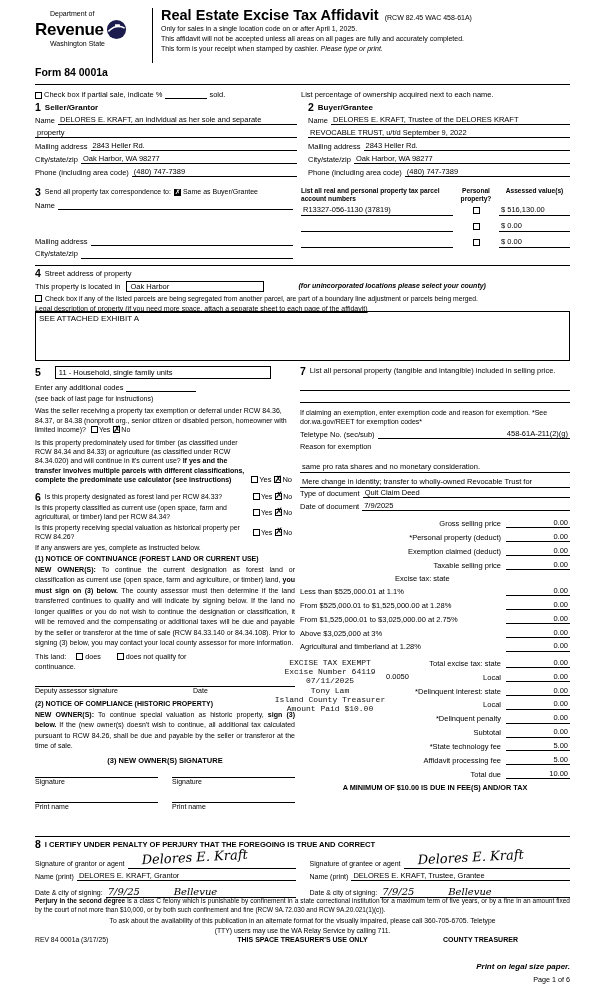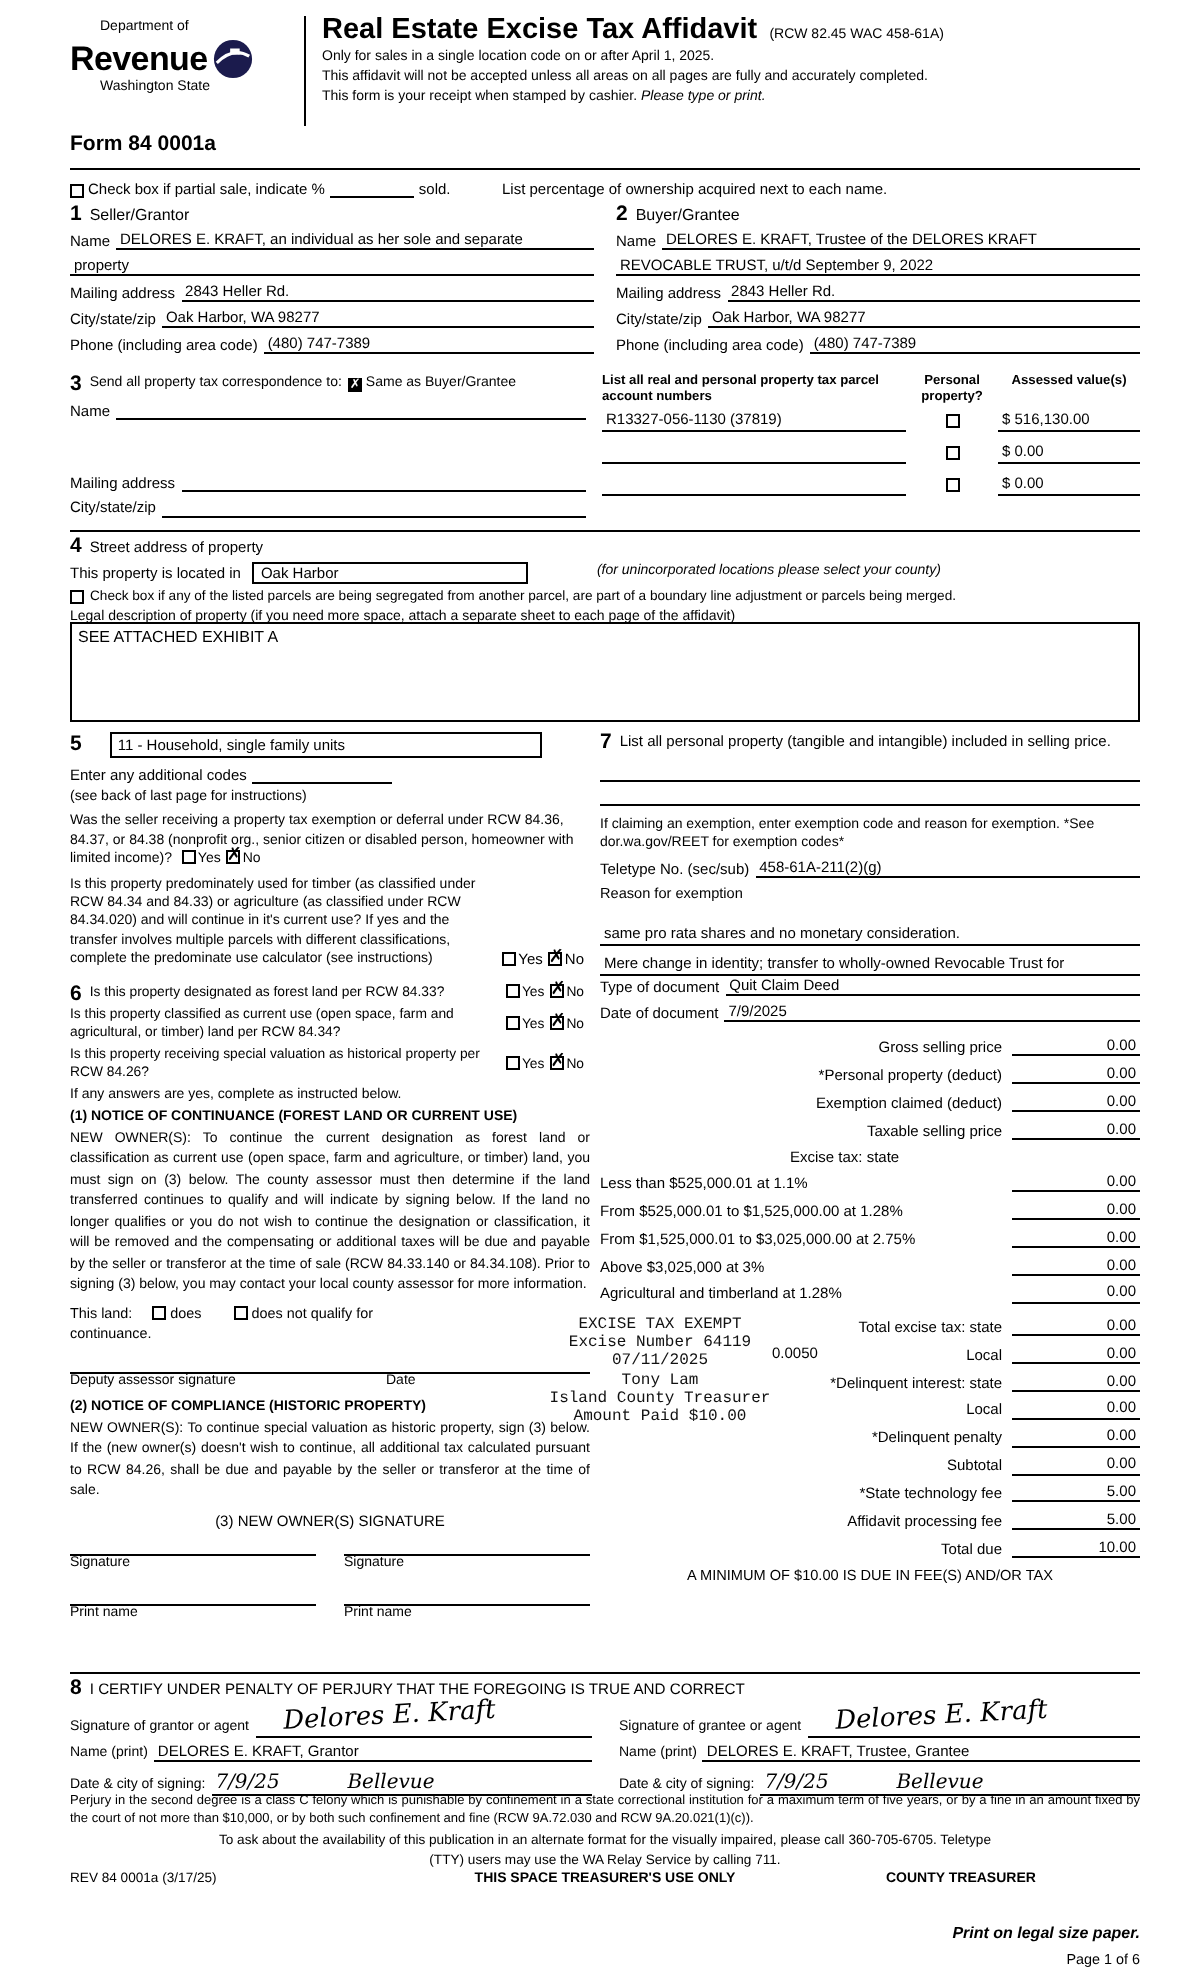--- a/index.html
+++ b/index.html
@@ -1,18 +1,18 @@
 <!DOCTYPE html>
 <html><head>
 <meta charset="utf-8">
 <style>
 *{margin:0;padding:0;box-sizing:border-box}
 html,body{width:600px;height:988px}
 body{position:relative;background:#fff;color:#000;font-family:"Liberation Sans","DejaVu Sans",sans-serif;font-size:7.5px;line-height:1.25;overflow:hidden}
-.b{font-weight:normal}.i{font-style:italic}
+.b{font-weight:bold}.i{font-style:italic}
 .sn{font-weight:bold;font-size:10.5px;line-height:1;margin-right:4px;flex:none}
 .cb{display:inline-block;width:7px;height:7px;border:1px solid #000;position:relative;flex:none;vertical-align:-1px;background:#fff}
 .cb.checked::after{content:"✗";position:absolute;left:-1px;top:-2.5px;font-size:9px;font-weight:bold;font-family:"DejaVu Sans",sans-serif;line-height:1.1;color:#000}
 .cb.solid{background:#000}
 .cb.solid.checked::after{color:#fff;left:0;top:-1px;font-size:6.5px}
 .fl{display:inline-block;border-bottom:1px solid #000;min-height:10px;padding:0 2px;vertical-align:bottom}
 .grow{flex:1}
 .frow{display:flex;align-items:flex-end;margin-bottom:2.5px}
 .lbl{white-space:nowrap;margin-right:3px;flex:none}
 .yn{white-space:nowrap;flex:none;margin-left:3px}
@@ -26,21 +26,21 @@
 #logo .revrow{display:flex;align-items:center;gap:2px}
 #logo .rev{font-size:17px;font-weight:bold;letter-spacing:-0.3px;line-height:1}
 #logo .wa{font-size:7px;margin-left:15px}
 #htext{flex:1;padding-left:8px}
 #title{font-size:14.5px;font-weight:bold;line-height:1.1}
 #rcw{font-size:7px;margin-left:4px}
 .hnote{font-size:7px;line-height:1.45}
 #form-number{position:absolute;top:66px;left:35px;font-size:10.5px;font-weight:bold}
 #rule1{position:absolute;top:84px;left:35px;width:535px;border-top:1.5px solid #000}
 #partial{position:absolute;top:89px;left:35px;width:535px;display:flex;align-items:flex-end}
-#partial .half{width:216px;flex:none}
+#partial .half{width:266px;flex:none}
 #sec12{position:absolute;top:102px;left:35px;width:535px;display:flex;gap:11px}
 #sec12 .pcol{width:262px;flex:none}
 #sec3{position:absolute;top:187px;left:35px;width:535px;display:flex}
 #sec3 .left{width:262px;flex:none;padding-right:4px}
 #sec3 .right{flex:1;padding-left:4px}
 .pt-head{display:flex;font-size:6.6px;font-weight:bold;line-height:1.2;margin-bottom:2px}
 .pt-c1{width:152px;flex:none;padding-right:4px}
 .pt-c2{width:46px;flex:none;text-align:center}
 .pt-c3{flex:1;text-align:center}
 .pt-row{display:flex;align-items:flex-end;margin-bottom:5px}
@@ -305,21 +305,21 @@
   <div id="col-right">
     <div class="frow" style="align-items:flex-start">
       <span class="sn">7</span>
       <span style="line-height:1.35">List all personal property (tangible and intangible) included in selling price.</span>
     </div>
     <div class="fl" style="display:block;height:12px;margin-top:2px"></div>
     <div class="fl" style="display:block;height:12px;margin-bottom:5px"></div>
     <div style="font-size:7px;line-height:1.35;margin-bottom:2px">If claiming an exemption, enter exemption code and reason for exemption. *See dor.wa.gov/REET for exemption codes*</div>
     <div class="frow">
       <span class="lbl">Teletype No. (sec/sub)</span>
-      <span class="fl grow" style="text-align:left">458-61A-211(2)(g)</span>
+      <span class="fl grow" style="text-align:right">458-61A-211(2)(g)</span>
     </div>
     <div style="font-size:7.3px;margin-bottom:11px">Reason for exemption</div>
     <div class="fl" style="display:block;height:11px;margin-bottom:4px">same pro rata shares and no monetary consideration.</div>
     <div class="fl" style="display:block;height:11px">Mere change in identity; transfer to wholly-owned Revocable Trust for</div>
     <div class="frow">
       <span class="lbl">Type of document</span>
       <span class="fl grow">Quit Claim Deed</span>
     </div>
     <div class="frow" style="margin-bottom:7px">
       <span class="lbl">Date of document</span>

